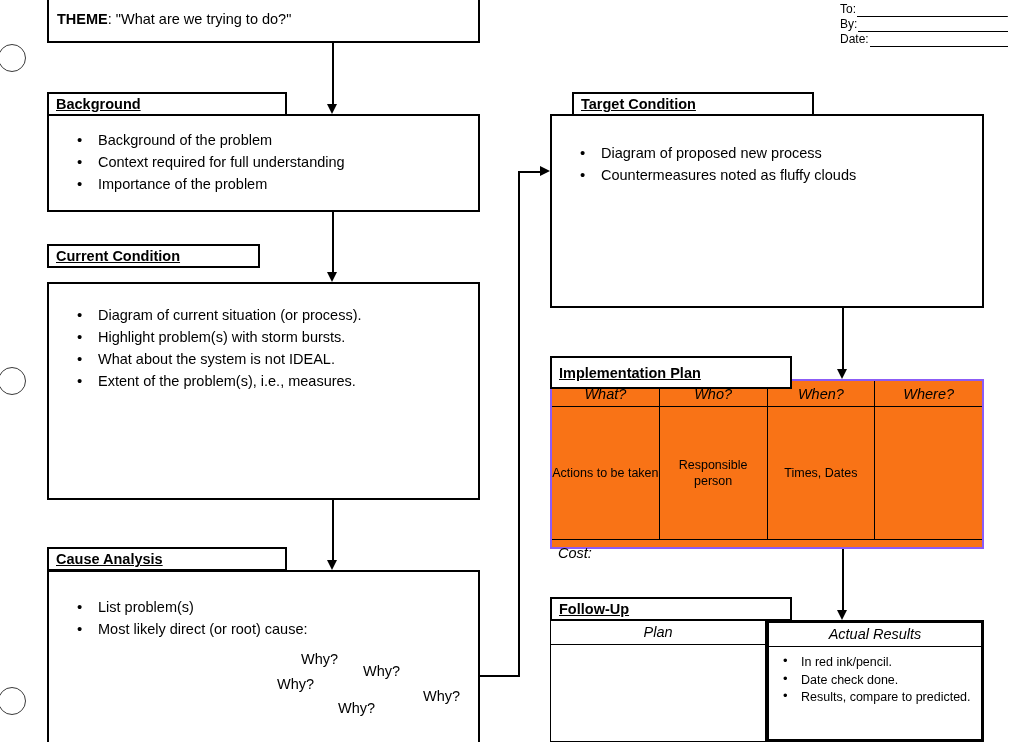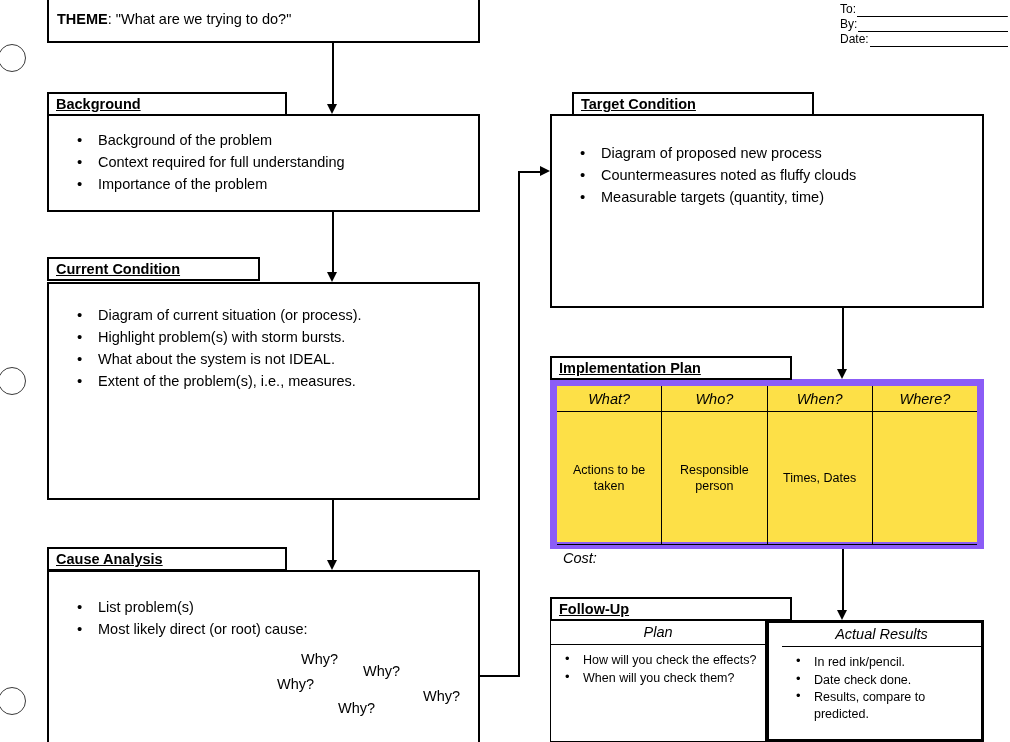--- a/index.html
+++ b/index.html
@@ -144,22 +144,22 @@
     height: 0;
     border-top: 5.5px solid transparent;
     border-bottom: 5.5px solid transparent;
     border-left: 10px solid #000;
   }
 
   
   .imp-table {
     position: absolute;
     box-sizing: border-box;
-    border: 7px solid #8b5cf6;
-    background: #fde047;
+    border: 2px solid #8b5cf6;
+    background: #f97316;
   }
   .imp-head {
     display: flex;
     border-bottom: 1.4px solid #000;
     height: 25px;
   }
   .imp-head > div {
     flex: 1;
     border-right: 1.4px solid #000;
     display: flex;
@@ -263,21 +263,21 @@
       <li>Background of the problem</li>
       <li>Context required for full understanding</li>
       <li>Importance of the problem</li>
     </ul>
   </div>
 
   <div class="vline" style="left:332px;top:212px;height:61px;"></div>
   <div class="arrow-down" style="left:327px;top:272px;"></div>
 
   <div class="box" style="left:47px;top:282px;width:433px;height:218px;"></div>
-  <div class="tab" style="left:47px;top:257px;width:213px;height:24px;">
+  <div class="tab" style="left:47px;top:244px;width:213px;height:24px;">
     <span>Current Condition</span>
   </div>
   <div class="content-pad" style="left:47px;top:305px;width:377px;">
     <ul class="bullets">
       <li>Diagram of current situation (or process).</li>
       <li>Highlight problem(s) with storm bursts.</li>
       <li>What about the system is not IDEAL.</li>
       <li>Extent of the problem(s), i.e., measures.</li>
     </ul>
   </div>
@@ -307,21 +307,20 @@
   <div class="arrow-right" style="left:540px;top:166px;"></div>
 
   <div class="box" style="left:550px;top:114px;width:434px;height:194px;"></div>
   <div class="tab" style="left:550px;top:92px;width:242px;height:24px;margin-left:22px;">
     <span>Target Condition</span>
   </div>
   <div class="content-pad" style="left:550px;top:143px;width:434px;">
     <ul class="bullets">
       <li>Diagram of proposed new process</li>
       <li>Countermeasures noted as fluffy clouds</li>
-      <li>Measurable targets (quantity, time)</li>
     </ul>
   </div>
 
   <div class="vline" style="left:842px;top:308px;height:62px;"></div>
   <div class="arrow-down" style="left:837px;top:369px;"></div>
 
   <div class="imp-table" style="left:550px;top:379px;width:434px;height:170px;">
     <div class="imp-head">
       <div>What?</div>
       <div>Who?</div>
@@ -332,38 +331,32 @@
       <div>Actions to be taken</div>
       <div>Responsible person</div>
       <div>Times, Dates</div>
       <div></div>
     </div>
     <div class="imp-cost">
       <span>Cost:</span>
       <span style="margin-left:5px;font-style:normal;"></span>
     </div>
   </div>
-  <div class="tab" style="left:550px;top:356px;width:242px;height:24px;">
+  <div class="tab" style="left:550px;top:356px;width:242px;height:33px;">
     <span>Implementation Plan</span>
   </div>
 
   <div class="vline" style="left:842px;top:549px;height:62px;"></div>
   <div class="arrow-down" style="left:837px;top:610px;"></div>
 
   <div class="fu-plan" style="left:550px;top:620px;width:216px;height:122px;">
     <div class="fu-colhead">Plan</div>
-    <div style="padding-top:7px;">
-      <ul class="bullets small">
-        <li>How will you check the effects?</li>
-        <li>When will you check them?</li>
-      </ul>
-    </div>
-  </div>
-
-  <div class="fu-actual" style="left:766px;top:620px;width:218px;height:122px;padding-left:13px;">
+  </div>
+
+  <div class="fu-actual" style="left:766px;top:620px;width:218px;height:122px;">
     <div class="fu-colhead">Actual Results</div>
     <div style="padding-top:7px;">
       <ul class="bullets small">
         <li>In red ink/pencil.</li>
         <li>Date check done.</li>
         <li>Results, compare to predicted.</li>
       </ul>
     </div>
   </div>
 

